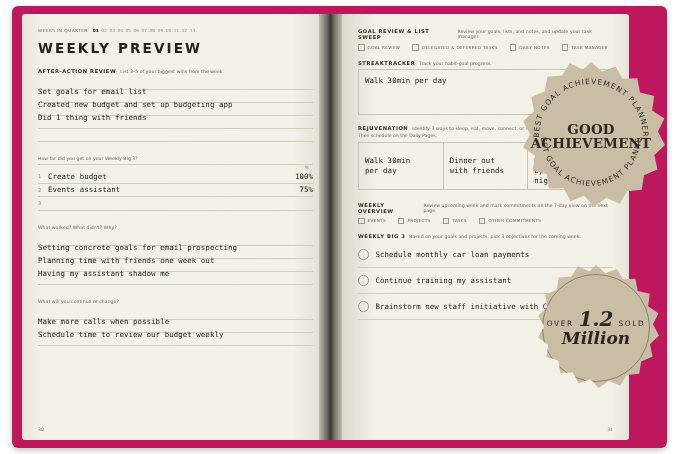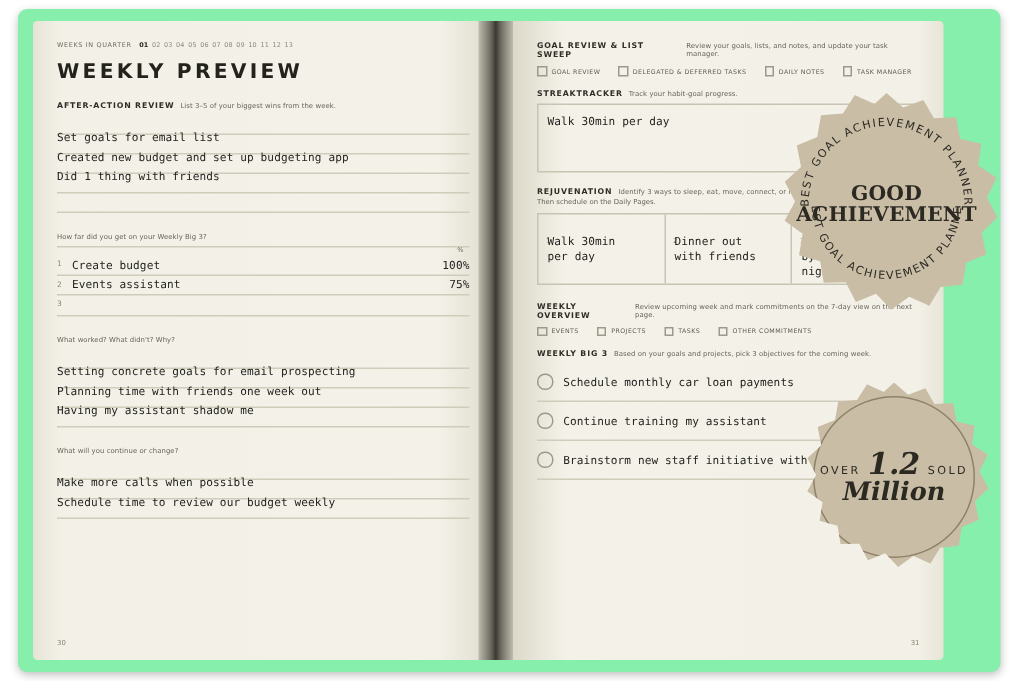--- a/index.html
+++ b/index.html
@@ -7,21 +7,21 @@
     width:679px;height:454px;overflow:hidden;
     background:#ffffff;
     font-family:"DejaVu Sans", sans-serif;
     color:#2b2b28;
   }
   .scene{position:relative;width:679px;height:454px;background:#ffffff;}
 
   
   .book{
     position:absolute;left:12px;top:6px;width:655px;height:442px;
-    background:#86efac;
+    background:#be185d;
     border-radius:6px;
     box-shadow:0 2px 6px rgba(0,0,0,.25);
   }
   .page{
     position:absolute;top:8px;height:426px;
     background:#f2f0e6;
     overflow:hidden;
   }
   .page.left{left:10px;width:307px;border-radius:3px 0 0 3px;
     background:linear-gradient(to right,#e7e4d7 0%,#f3f1e7 6%,#f4f2e8 88%,#dedbcd 100%);}
@@ -95,21 +95,21 @@
   .badge{position:absolute;color:#2c2a24;}
   .starburst{
     background:#c9bda6;
     clip-path:polygon(50% 0%,57.5% 6.5%,66.6% 3.1%,71.4% 11.4%,81.3% 10.9%,83.1% 20.6%,92.7% 22.9%,91.3% 32.7%,99.6% 38.2%,95.2% 47.1%,100% 56%,92.8% 62.9%,94.9% 72.6%,85.8% 76.6%,84.3% 86.4%,74.4% 87.4%,69.3% 95.8%,60.2% 91.8%,52.2% 97.6%,45.3% 90.4%,36.2% 94.1%,31.6% 85.3%,21.7% 85.5%,20.1% 75.8%,10.6% 73.1%,12.2% 63.4%,4.1% 57.6%,8.8% 48.9%,4.2% 40%,11.5% 33.3%,9.6% 23.6%,18.8% 19.8%,20.5% 10%,30.4% 9.2%,35.7% 0.9%,44.6% 5%);
   }
   .gh{left:517px;top:62px;width:148px;height:148px;}
   .gh .gh-in{position:absolute;inset:0;display:flex;flex-direction:column;align-items:center;justify-content:center;text-align:center;}
   .gh .arc-top,.gh .arc-bot{position:absolute;left:0;top:0;width:148px;height:148px;}
   .gh .ghmain{font-family:"DejaVu Serif", serif;font-weight:bold;font-size:13.5px;line-height:14px;letter-spacing:.01em;color:#2b2922;}
 
-  .mil{left:533px;top:255px;width:126px;height:126px;}
+  .mil{left:533px;top:265px;width:126px;height:126px;}
   .mil .mil-in{position:absolute;inset:0;display:flex;flex-direction:column;align-items:center;justify-content:center;text-align:center;}
   .mil .over{font-size:7.4px;letter-spacing:.22em;color:#2b2922;}
   .mil .num{font-family:"DejaVu Serif", serif;font-style:italic;font-weight:bold;font-size:20px;line-height:20px;color:#2b2922;}
   .mil .word{font-family:"DejaVu Serif", serif;font-style:italic;font-weight:bold;font-size:17px;line-height:18px;color:#2b2922;}
   .mil .ring{position:absolute;left:9px;top:9px;right:9px;bottom:9px;border:.8px solid #8d8169;border-radius:50%;}
 </style>
 </head>
 <body>
 
 <div class="scene">

